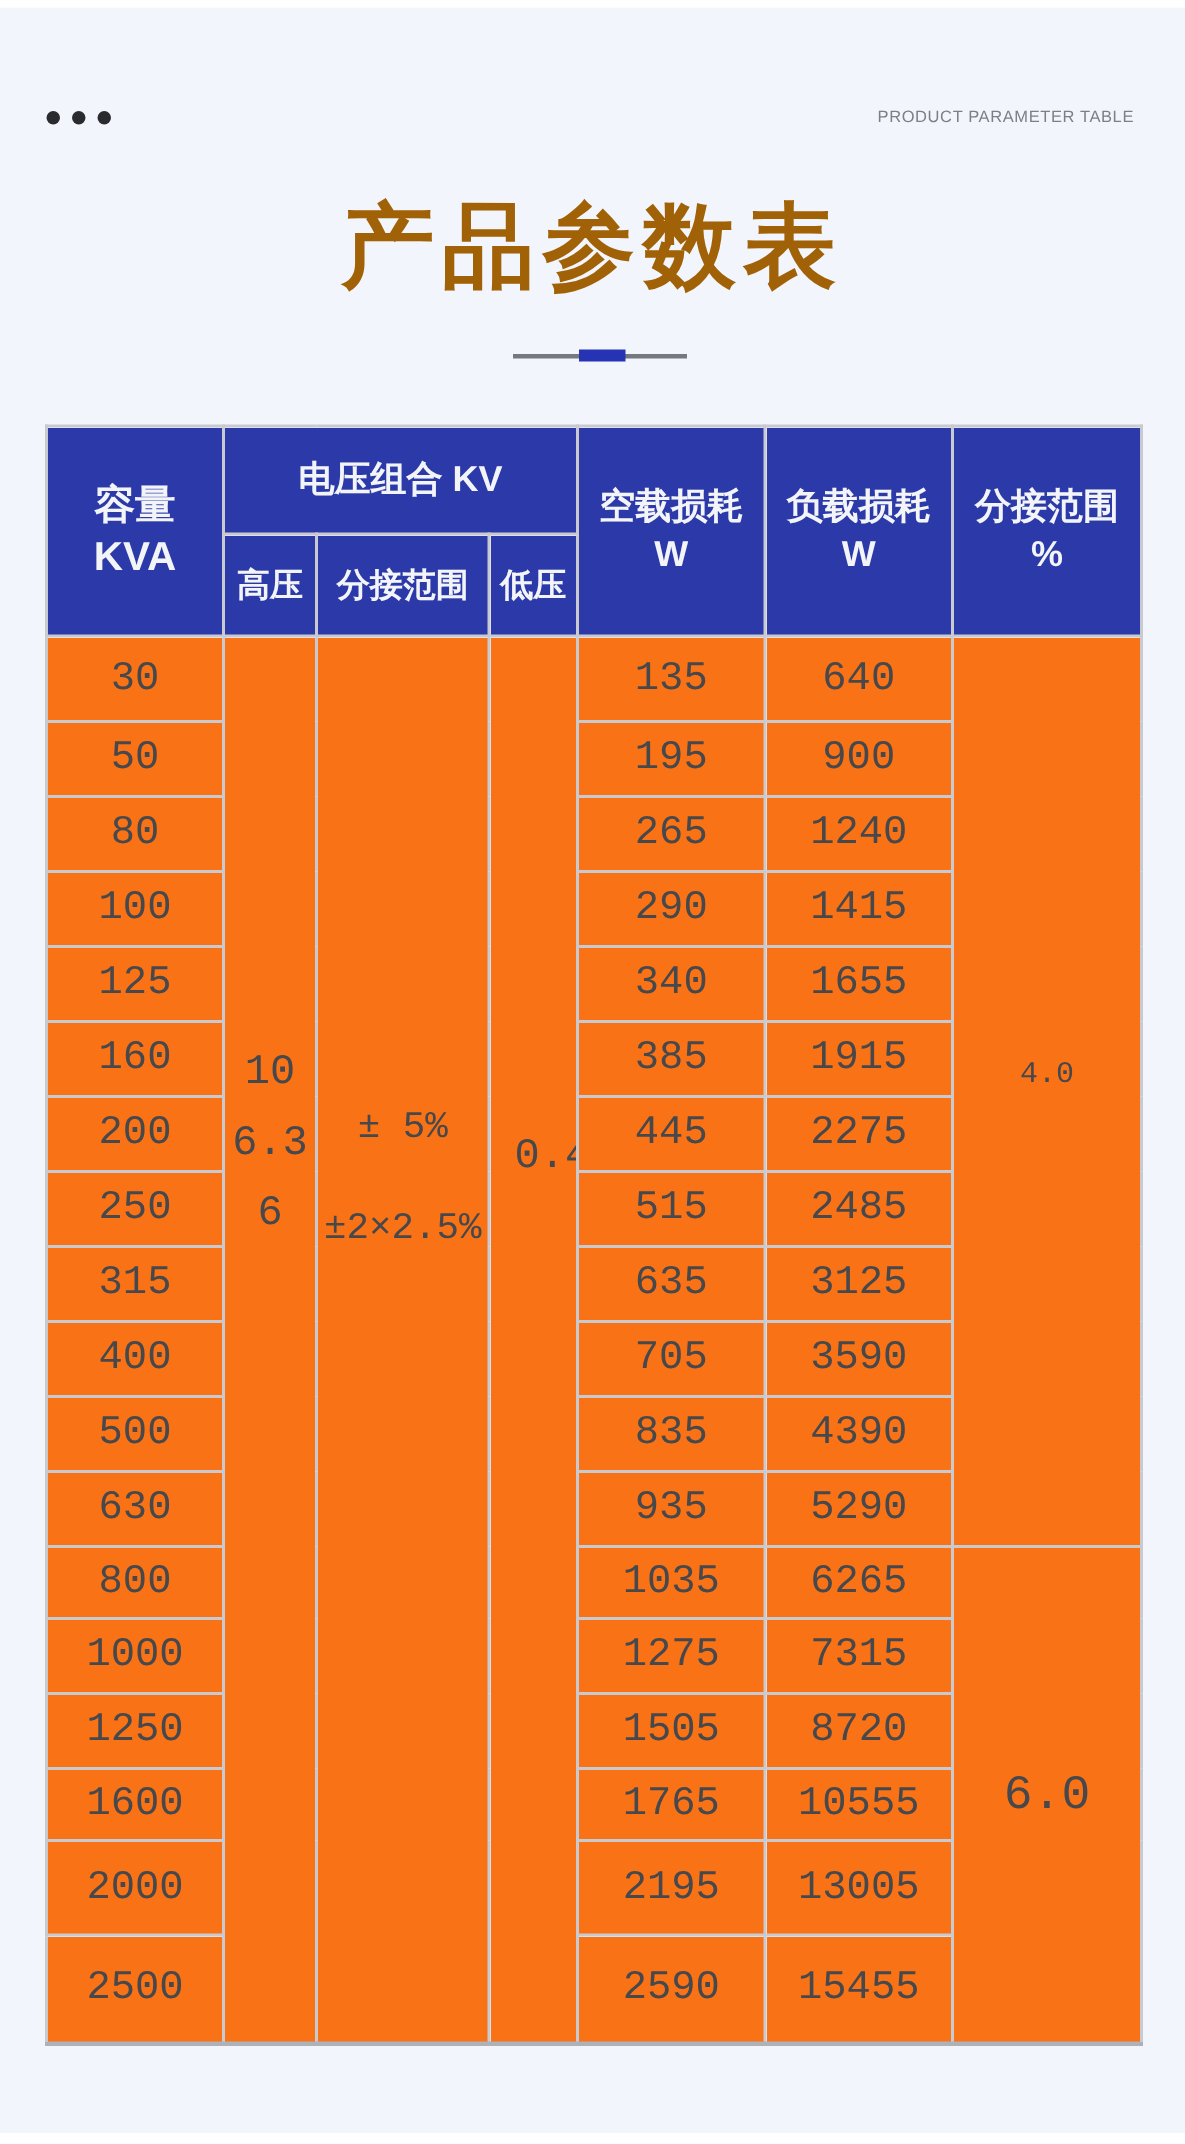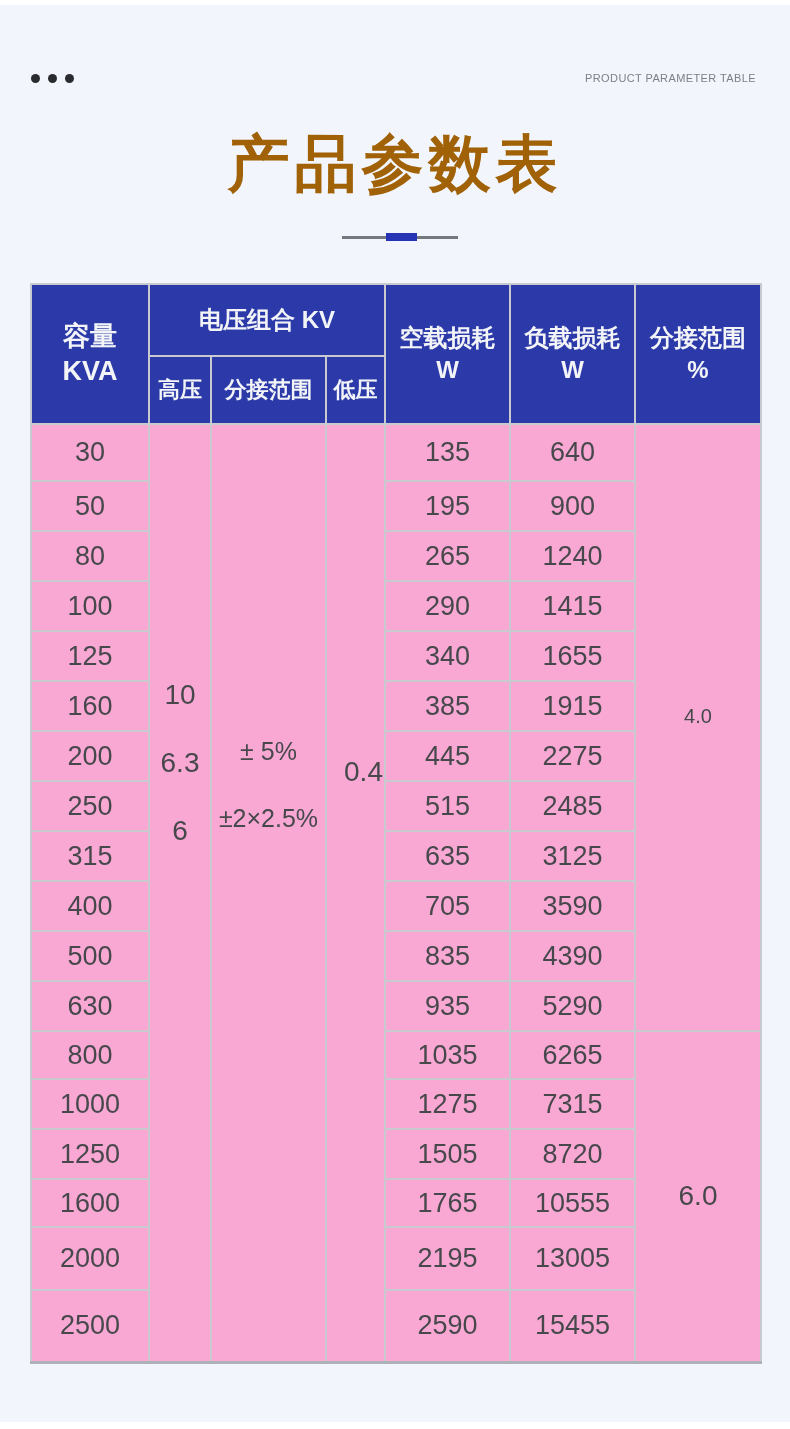--- a/index.html
+++ b/index.html
@@ -39,43 +39,43 @@
     border-collapse: collapse; table-layout: fixed;
     border: 2px solid #c8cad0;
     border-bottom: 3px solid #aeb1b7;
   }
   .params th, .params td {
     border: 2px solid #c8cad0;
     text-align: center; vertical-align: middle; padding: 0;
     overflow: hidden;
   }
   .params th { background: #2b3aa8; color: #f3f4f7; font-weight: bold; }
-  .params td { background: #f9a8d4; color: #47484c; }
+  .params td { background: #f97316; color: #47484c; font-family: Liberation Mono, monospace; }
 
   tr.hr1 { height: 72px; }
   tr.hr2 { height: 68px; }
   .th-big { font-size: 27px; line-height: 1.28; }
   .th-mid { font-size: 24px; line-height: 1.35; }
   .th-sub { font-size: 22px; }
 
   tr.r-first { height: 57px; }
   tr.r-s1 { height: 50px; }
   tr.h48 { height: 48px; }
   tr.h50 { height: 50px; }
   tr.h63 { height: 63px; }
   tr.h72 { height: 72px; }
 
   td.num { font-size: 27px; }
 
   .stack { display: flex; flex-direction: column; align-items: center; }
-  .hv-stack  { gap: 36px; transform: translateY(-130px); font-size: 28px; text-align: center; }
+  .hv-stack  { gap: 16px; transform: translateY(-130px); font-size: 28px; text-align: center; }
   .tap-stack { gap: 38px; transform: translateY(-108px); font-size: 25px; }
   .lv-val  { display: inline-block; transform: translateY(-121px); font-size: 28px; margin-left: 16px; }
   .imp-val-1 { display: inline-block; transform: translateY(-11px); font-size: 20px; }
-  .imp-val-2 { display: inline-block; font-size: 28px; text-align: right; }
+  .imp-val-2 { display: inline-block; font-size: 32px; text-align: right; }
 </style>
 </head>
 <body>
 
 <div class="page">
   <div class="strip-top"></div>
 
   <div class="dots">
     <span class="dot"></span>
     <span class="dot"></span>

